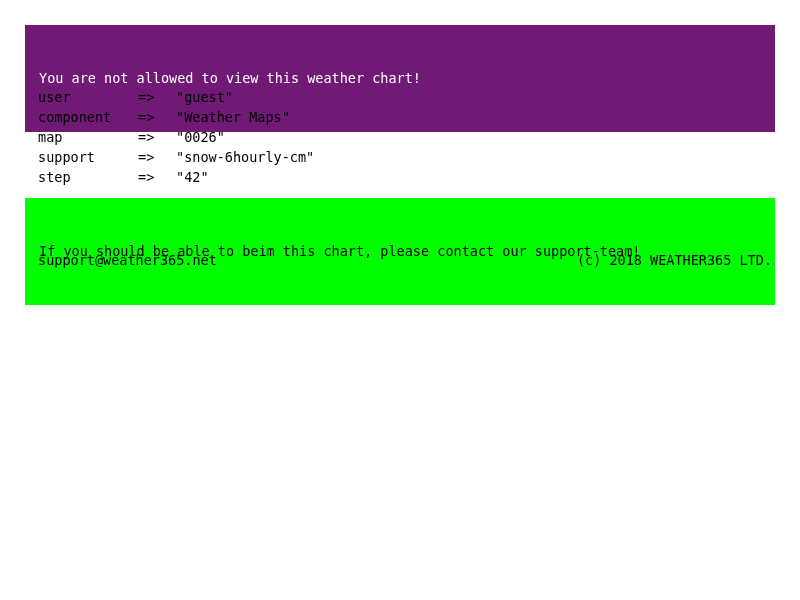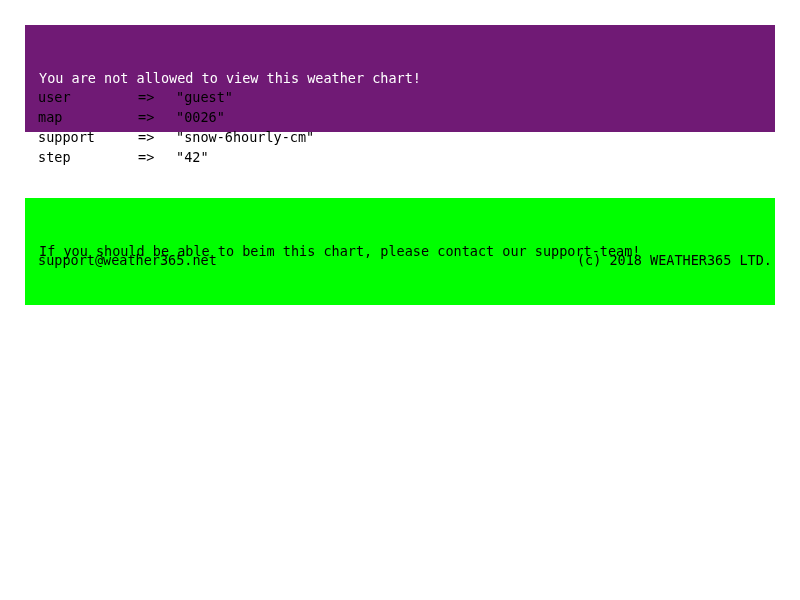--- a/index.html
+++ b/index.html
@@ -91,20 +91,25 @@
   </div>
 
   <table class="params">
     <tbody>
       <tr>
         <td class="key">user</td>
         <td class="arrow">=&gt;</td>
         <td class="val">"guest"</td>
       </tr>
       <tr>
+        <td class="key">component</td>
+        <td class="arrow">=&gt;</td>
+        <td class="val">"Weather Maps"</td>
+      </tr>
+      <tr>
         <td class="key">map</td>
         <td class="arrow">=&gt;</td>
         <td class="val">"0026"</td>
       </tr>
       <tr>
         <td class="key">support</td>
         <td class="arrow">=&gt;</td>
         <td class="val">"snow-6hourly-cm"</td>
       </tr>
       <tr>

